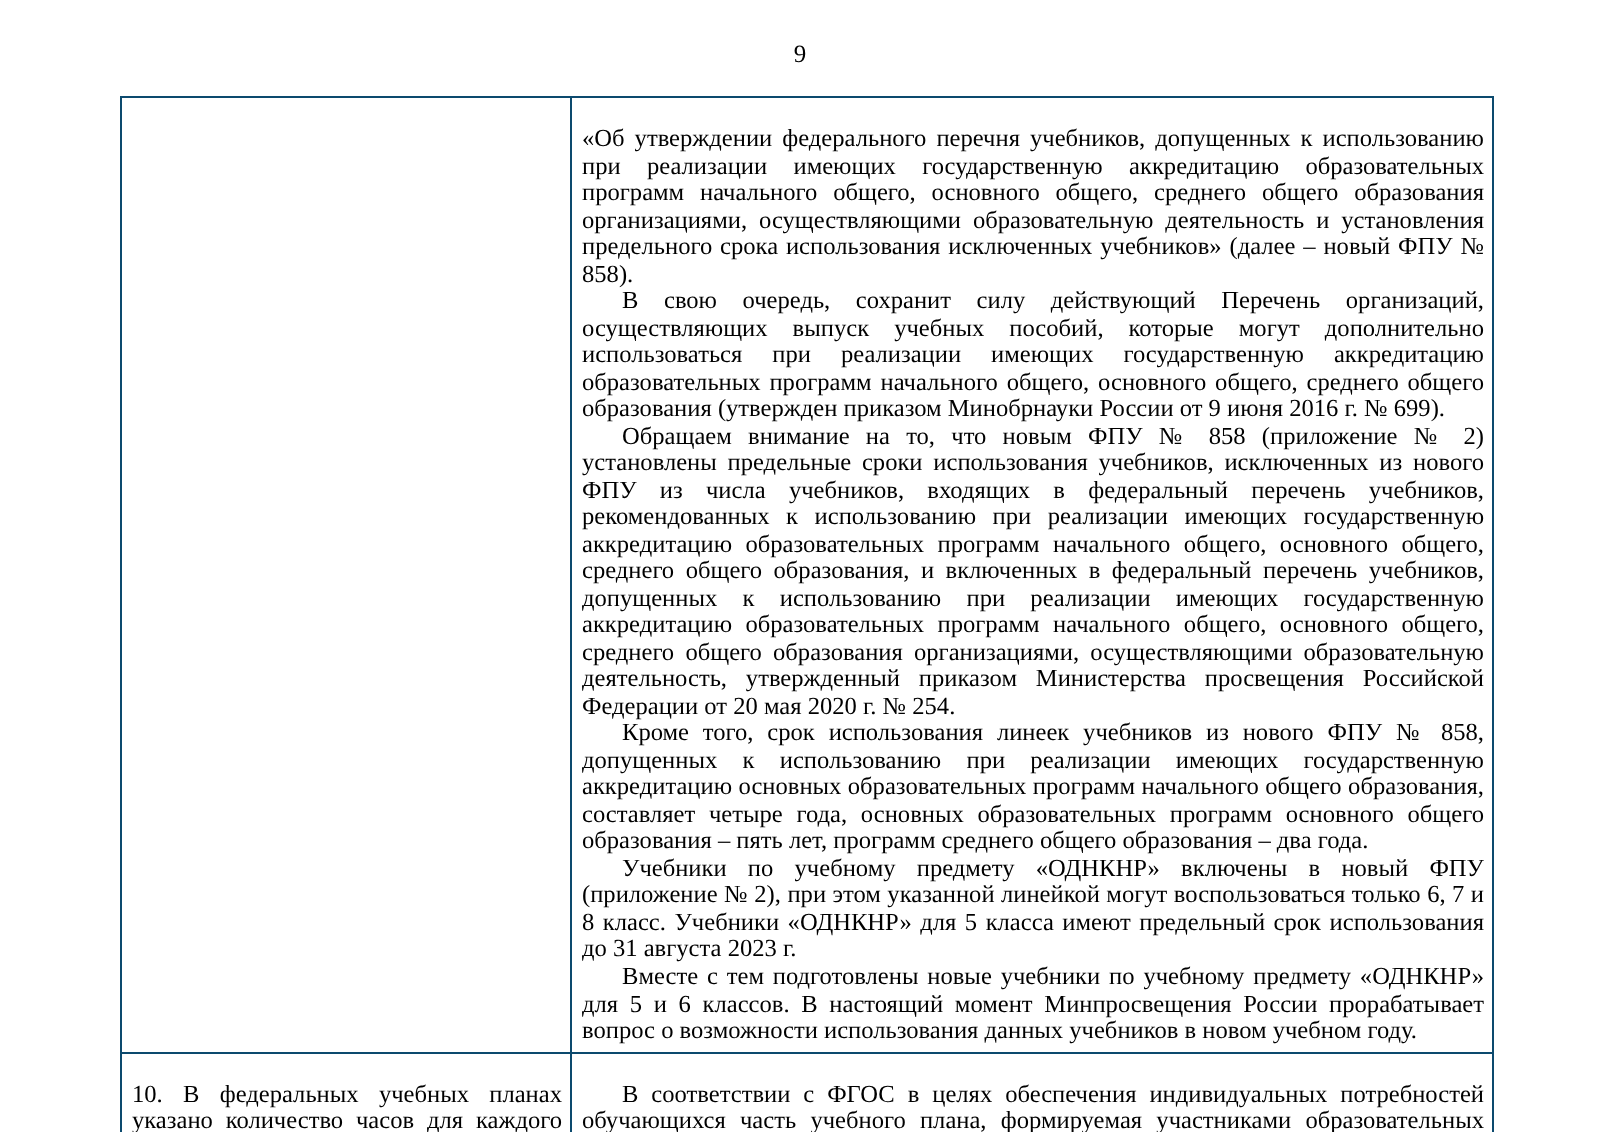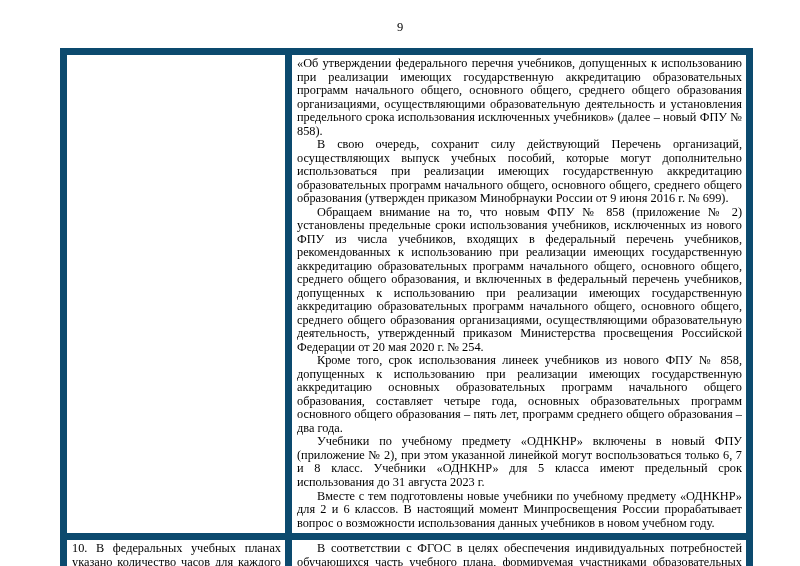--- a/index.html
+++ b/index.html
@@ -25,23 +25,23 @@
     position: absolute;
     top: 48px;
     left: 60px;
     width: 686px;
     border-collapse: collapse;
     table-layout: fixed;
     font-size: 12.3px;
     line-height: 1.1;
   }
   table.qa-table td {
-    border: 7px solid #0c4a6e;
+    border: 1px solid #0c4a6e;
     vertical-align: top;
-    padding: 2px 4px 3px 5px;
+    padding: 14px 4px 3px 5px;
   }
   col.q-col { width: 225px; }
   col.a-col { width: 461px; }
   p.para {
     margin: 0;
     text-align: justify;
     text-indent: 20px;
   }
   p.para.no-indent { text-indent: 0; }
   
@@ -61,21 +61,21 @@
       <tr>
     <td>
       <p class="para no-indent"></p>
     </td>
     <td>
       <p class="para no-indent">«Об утверждении федерального перечня учебников, допущенных к использованию при реализации имеющих государственную аккредитацию образовательных программ начального общего, основного общего, среднего общего образования организациями, осуществляющими образовательную деятельность и установления предельного срока использования исключенных учебников» (далее – новый ФПУ № 858).</p>
       <p class="para">В свою очередь, сохранит силу действующий Перечень организаций, осуществляющих выпуск учебных пособий, которые могут дополнительно использоваться при реализации имеющих государственную аккредитацию образовательных программ начального общего, основного общего, среднего общего образования (утвержден приказом Минобрнауки России от 9 июня 2016 г. № 699).</p>
       <p class="para">Обращаем внимание на то, что новым ФПУ № 858 (приложение № 2) установлены предельные сроки использования учебников, исключенных из нового ФПУ из числа учебников, входящих в федеральный перечень учебников, рекомендованных к использованию при реализации имеющих государственную аккредитацию образовательных программ начального общего, основного общего, среднего общего образования, и включенных в федеральный перечень учебников, допущенных к использованию при реализации имеющих государственную аккредитацию образовательных программ начального общего, основного общего, среднего общего образования организациями, осуществляющими образовательную деятельность, утвержденный приказом Министерства просвещения Российской Федерации от 20 мая 2020 г. № 254.</p>
       <p class="para">Кроме того, срок использования линеек учебников из нового ФПУ № 858, допущенных к использованию при реализации имеющих государственную аккредитацию основных образовательных программ начального общего образования, составляет четыре года, основных образовательных программ основного общего образования – пять лет, программ среднего общего образования – два года.</p>
       <p class="para">Учебники по учебному предмету «ОДНКНР» включены в новый ФПУ (приложение № 2), при этом указанной линейкой могут воспользоваться только 6, 7 и 8 класс. Учебники «ОДНКНР» для 5 класса имеют предельный срок использования до 31 августа 2023 г.</p>
-      <p class="para">Вместе с тем подготовлены новые учебники по учебному предмету «ОДНКНР» для 2 и 6 классов. В настоящий момент Минпросвещения России прорабатывает вопрос о возможности использования данных учебников в новом учебном году.</p>
+      <p class="para">Вместе с тем подготовлены новые учебники по учебному предмету «ОДНКНР» для 5 и 6 классов. В настоящий момент Минпросвещения России прорабатывает вопрос о возможности использования данных учебников в новом учебном году.</p>
     </td>
   </tr>
   <tr>
     <td>
       <p class="para no-indent cont">10. В федеральных учебных планах указано количество часов для каждого предмета в зависимости от уровня его изучения. Может ли образовательная</p>
     </td>
     <td>
       <p class="para cont">В соответствии с ФГОС в целях обеспечения индивидуальных потребностей обучающихся часть учебного плана, формируемая участниками образовательных отношений из перечня, предлагаемого образовательной организацией, включает учебные предметы, учебные курсы (в том числе внеурочной деятельности), учебные модули по</p>
     </td>
   </tr>

